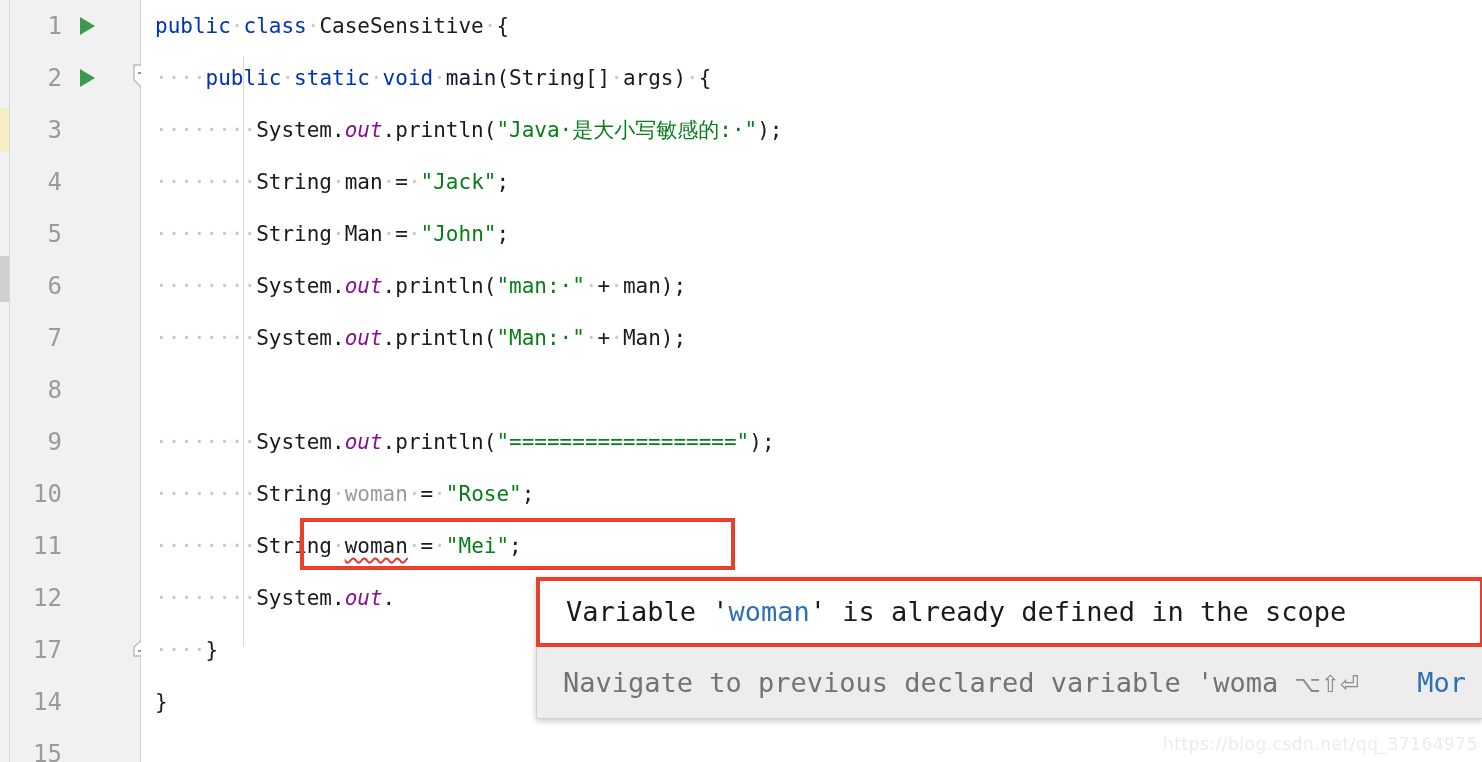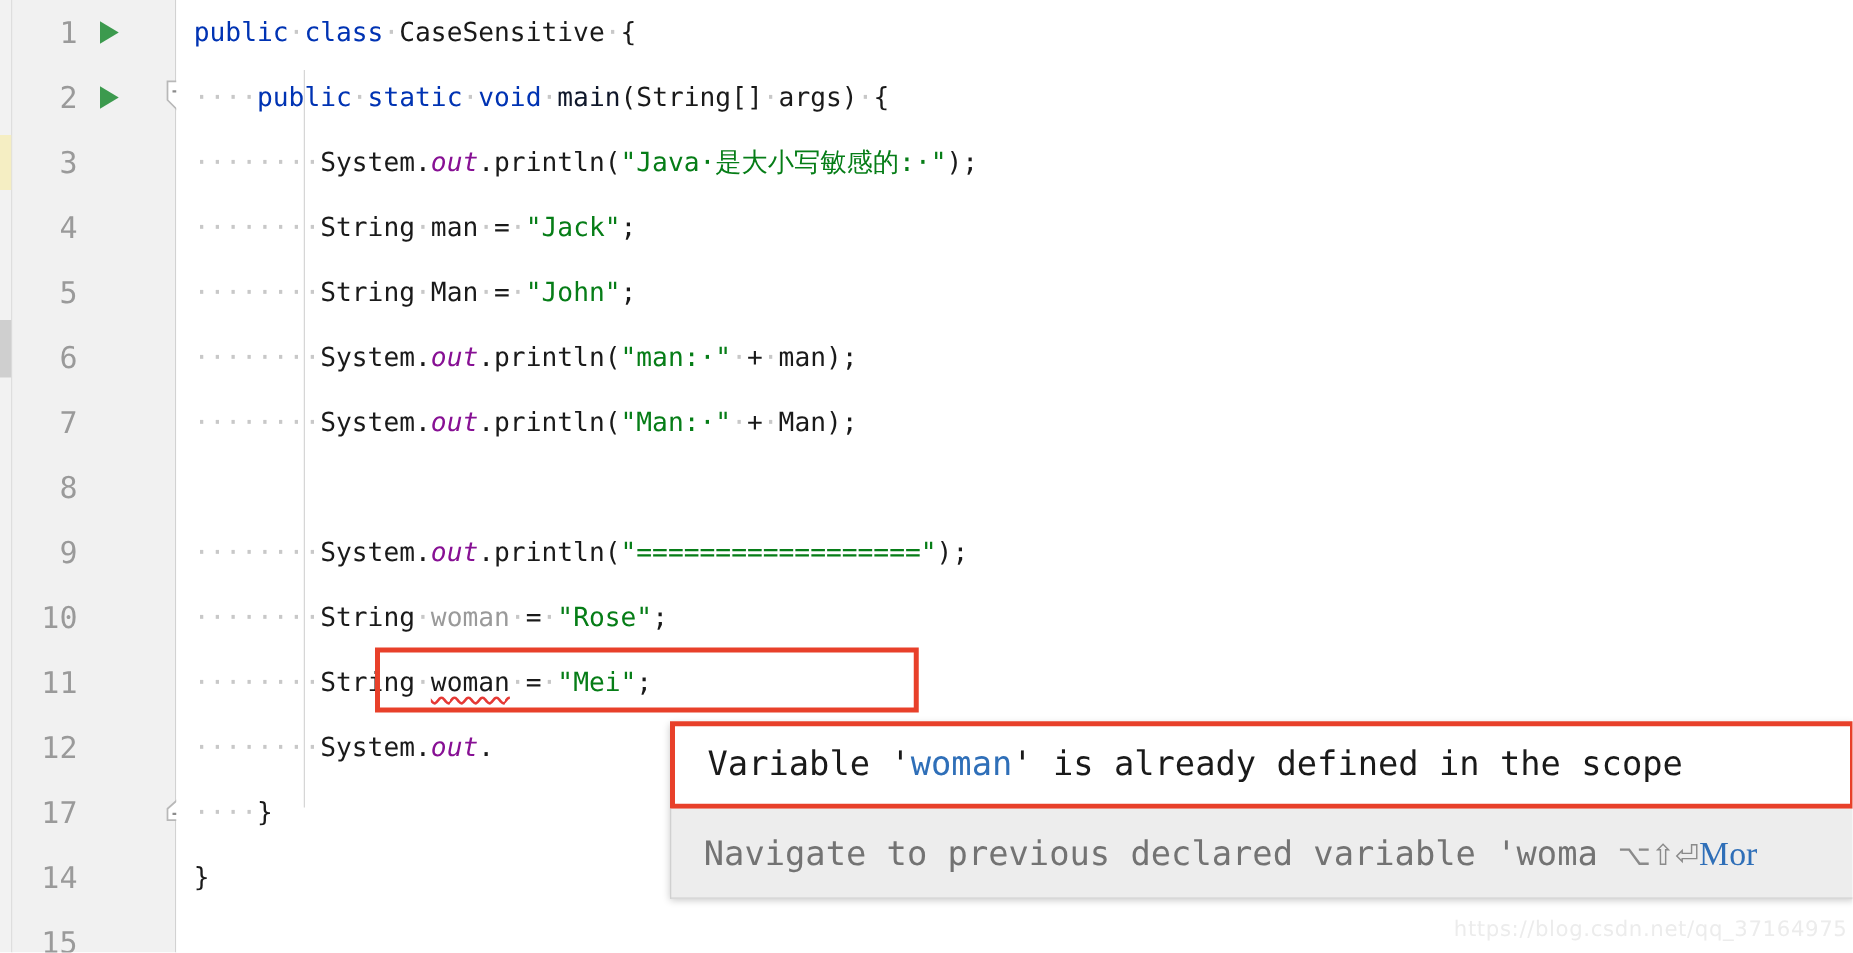--- a/index.html
+++ b/index.html
@@ -166,21 +166,21 @@
   }
   .action-link { color: #737373; }
   .action-shortcut {
     color: #8a8a8a;
     font-size: 23px;
     margin-left: 16px;
     font-family: "DejaVu Sans", sans-serif;
   }
   .action-more {
     color: #2f6fb8;
-    font-family: Liberation Serif, serif;
+    margin-left: 58px;
   }
 
   
   .watermark {
     position: absolute;
     right: 4px;
     bottom: 8px;
     font-family: "DejaVu Sans", sans-serif;
     font-size: 17px;
     color: #ececec;

